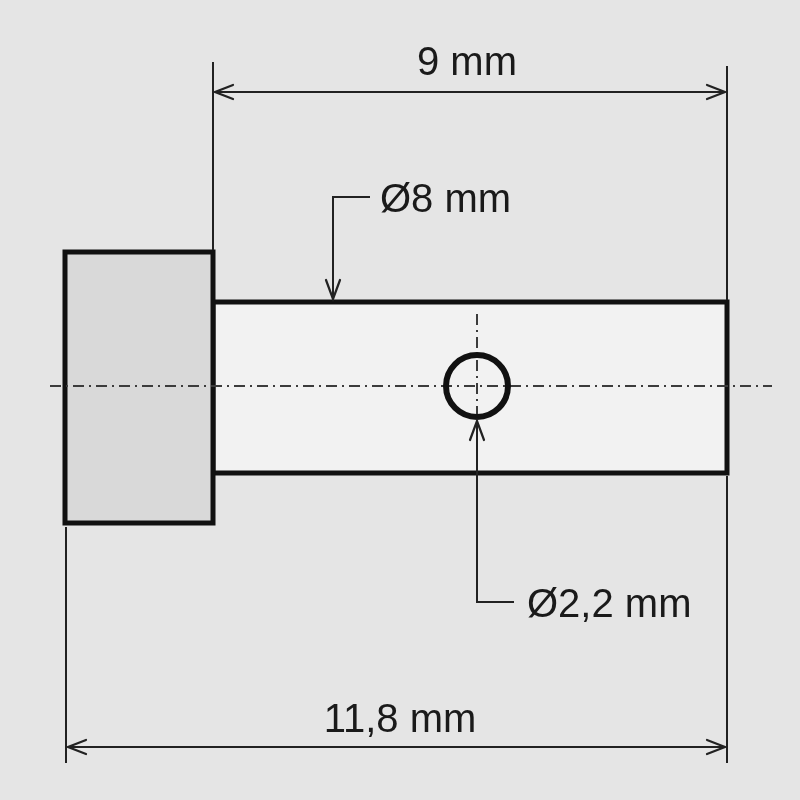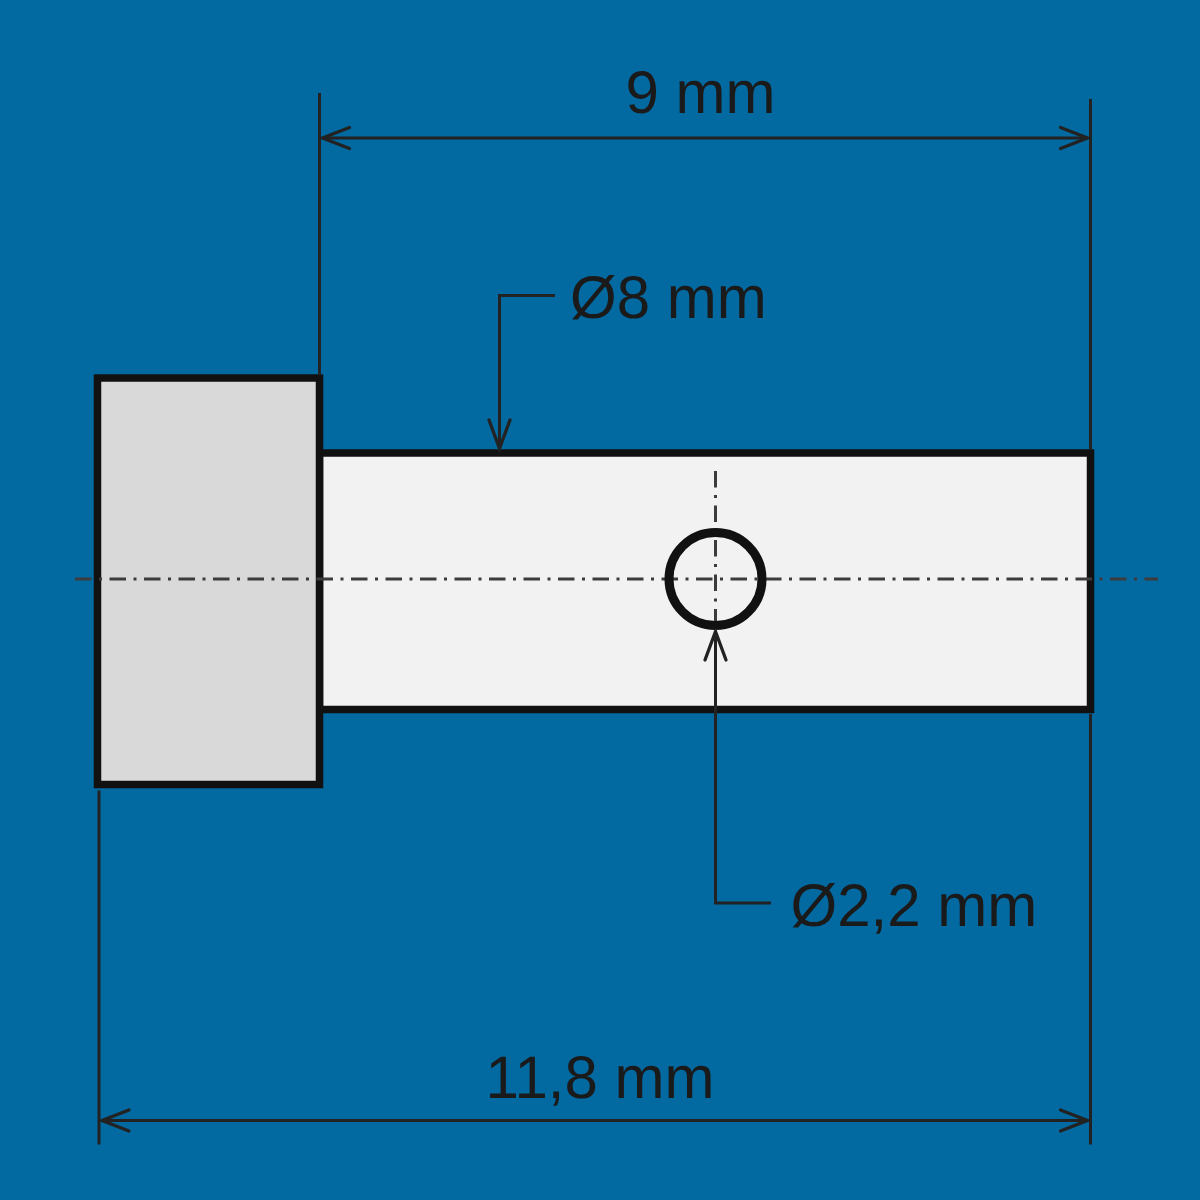--- a/index.html
+++ b/index.html
@@ -4,21 +4,21 @@
 <style>
   html, body {
     margin: 0;
     padding: 0;
     background: #ffffff;
   }
   .canvas {
     position: relative;
     width: 800px;
     height: 800px;
-    background: #0369a1;
+    background: #e5e5e5;
     font-family: "Liberation Sans", sans-serif;
   }
   svg { display: block; }
   .outline {
     stroke: #111111;
     stroke-width: 5;
   }
   .hole-outline {
     stroke: #111111;
     stroke-width: 6;

